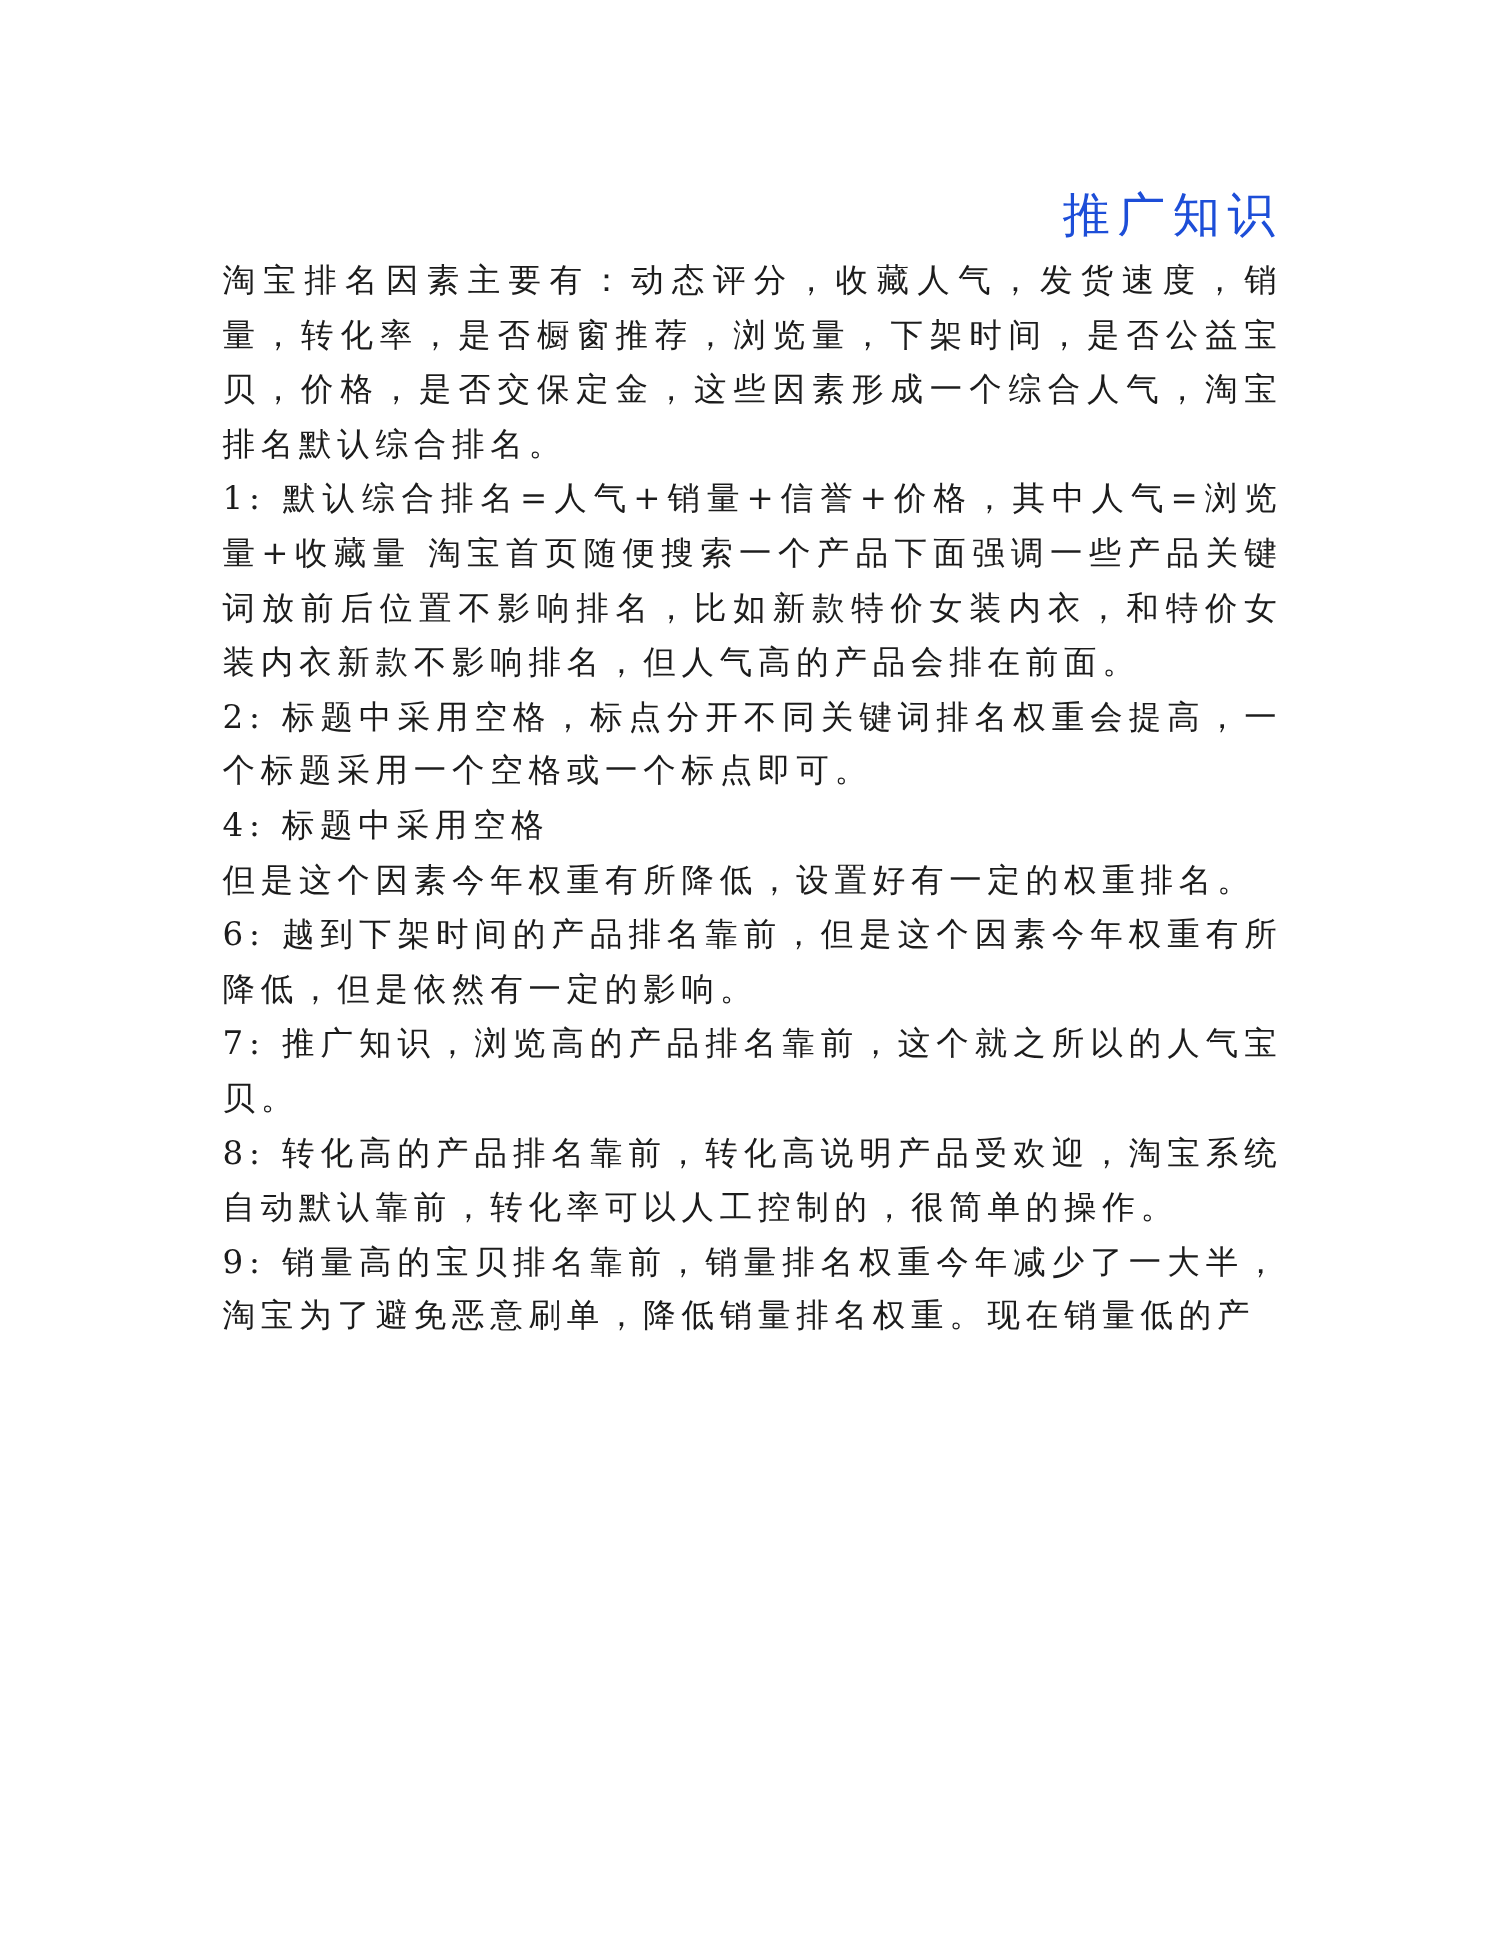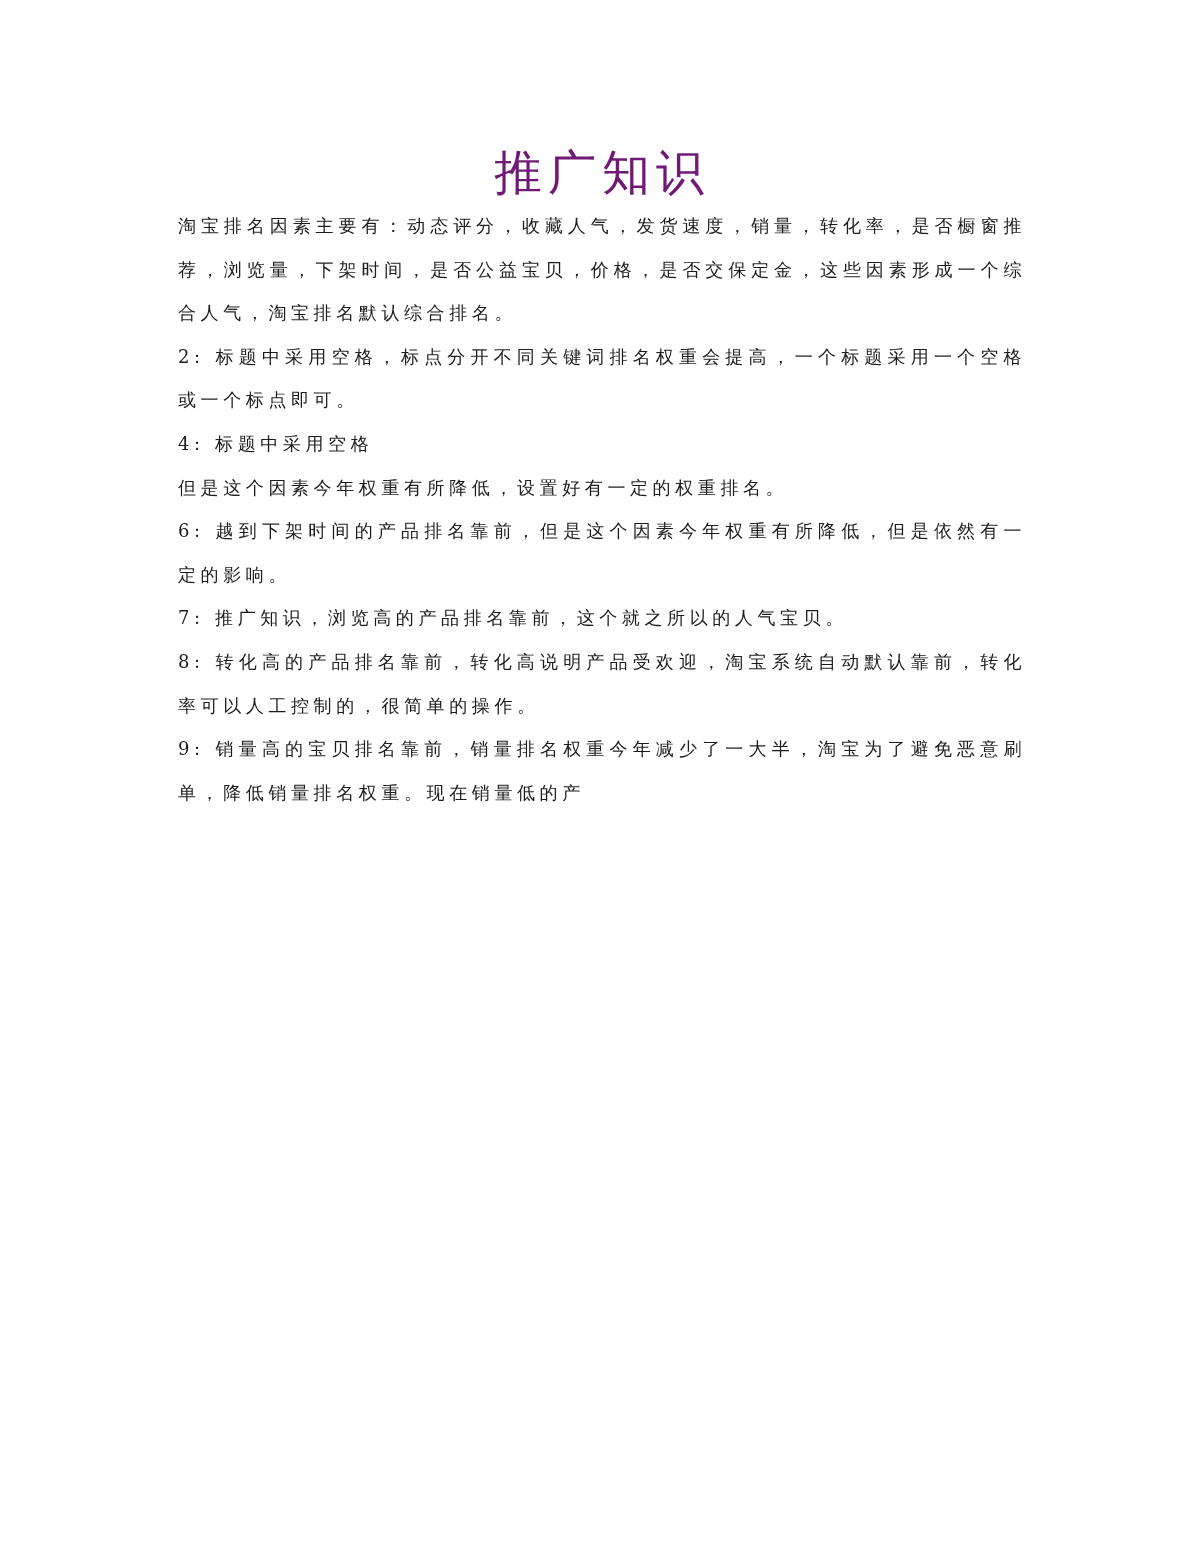--- a/index.html
+++ b/index.html
@@ -15,45 +15,46 @@
       font-family: "DejaVu Serif", "Liberation Serif", serif;
       color: #1a1a1a;
     }
     .page {
       position: absolute;
       left: 178px;
       top: 146px;
       width: 848px;
     }
     .title {
-      text-align: center;
-      font-size: 48px;
+      text-align: right;
+      font-size: 38px;
       line-height: 52px;
       letter-spacing: 6px;
       margin: 0 0 6px 0;
       font-weight: normal;
-      color: #701a75;
+      color: #1d4ed8;
     }
     .para {
       margin: 0;
-      font-size: 18px;
+      font-size: 26px;
       line-height: 43.6px;
       letter-spacing: 4.6px;
       text-align: justify;
       text-justify: inter-character;
       word-break: break-all;
       color: #1c1c1c;
     }
   </style>
 </head>
 <body>
 
 <div class="page">
   <h1 class="title">推广知识</h1>
   <p class="para">淘宝排名因素主要有：动态评分，收藏人气，发货速度，销量，转化率，是否橱窗推荐，浏览量，下架时间，是否公益宝贝，价格，是否交保定金，这些因素形成一个综合人气，淘宝排名默认综合排名。</p>
+  <p class="para">1: 默认综合排名=人气+销量+信誉+价格，其中人气=浏览量+收藏量 淘宝首页随便搜索一个产品下面强调一些产品关键词放前后位置不影响排名，比如新款特价女装内衣，和特价女装内衣新款不影响排名，但人气高的产品会排在前面。</p>
   <p class="para">2: 标题中采用空格，标点分开不同关键词排名权重会提高，一个标题采用一个空格或一个标点即可。</p>
   <p class="para">4: 标题中采用空格</p>
   <p class="para">但是这个因素今年权重有所降低，设置好有一定的权重排名。</p>
   <p class="para">6: 越到下架时间的产品排名靠前，但是这个因素今年权重有所降低，但是依然有一定的影响。</p>
   <p class="para">7: 推广知识，浏览高的产品排名靠前，这个就之所以的人气宝贝。</p>
   <p class="para">8: 转化高的产品排名靠前，转化高说明产品受欢迎，淘宝系统自动默认靠前，转化率可以人工控制的，很简单的操作。</p>
   <p class="para">9: 销量高的宝贝排名靠前，销量排名权重今年减少了一大半，淘宝为了避免恶意刷单，降低销量排名权重。现在销量低的产</p>
 </div>
 
 </body></html>

